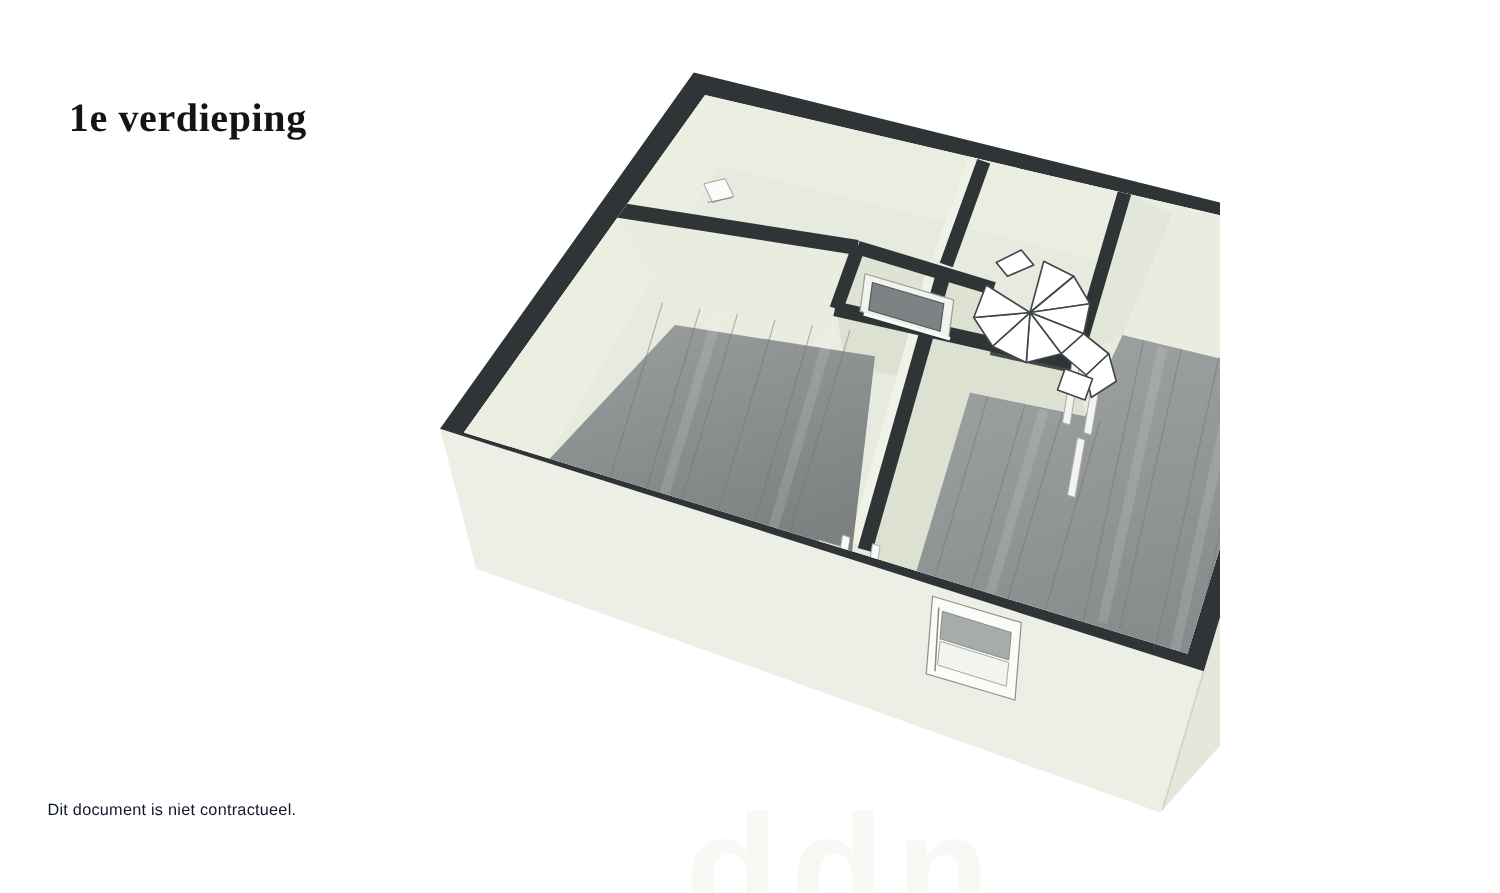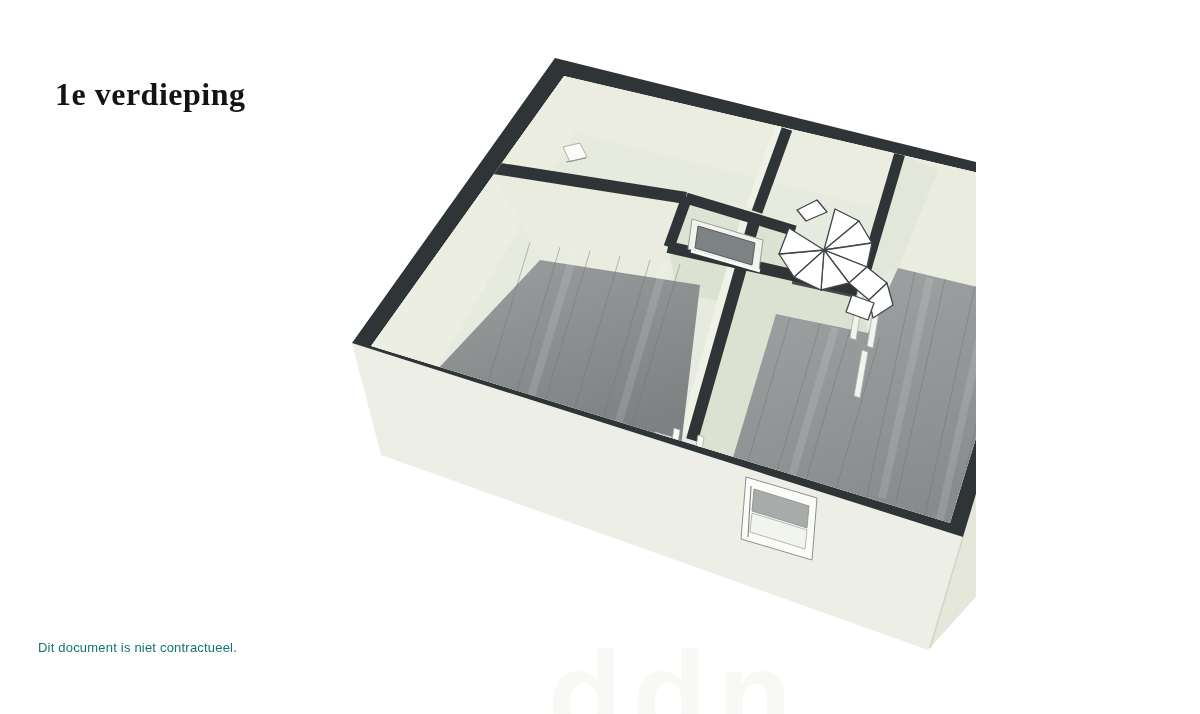--- a/index.html
+++ b/index.html
@@ -1,21 +1,21 @@
 <!DOCTYPE html>
 <html><head>
 <meta charset="utf-8">
 <style>
   html,body{margin:0;padding:0;}
   body{background:#ffffff;font-family:"Liberation Sans",sans-serif;}
   .page{position:relative;width:976px;height:714px;background:#ffffff;overflow:hidden;}
   .plan-svg{position:absolute;left:0;top:0;width:1200px;height:714px;}
   .title{position:absolute;left:55px;top:76px;font-family:"Liberation Serif",serif;
          font-size:32px;font-weight:600;color:#141414;letter-spacing:0.5px;}
-  .disclaimer{position:absolute;left:38px;top:640px;font-size:13px;color:#0f766e;letter-spacing:0.2px;}
+  .disclaimer{position:absolute;left:38px;top:640px;font-size:13px;color:#0f172a;letter-spacing:0.2px;}
   .watermark{position:absolute;left:548px;top:634px;font-size:122px;font-weight:700;
              color:#f8f8f5;letter-spacing:10px;line-height:1;user-select:none;}
 </style>
 </head>
 <body>
 
 <div class="page">
 
   <div class="watermark">ddn</div>
 

